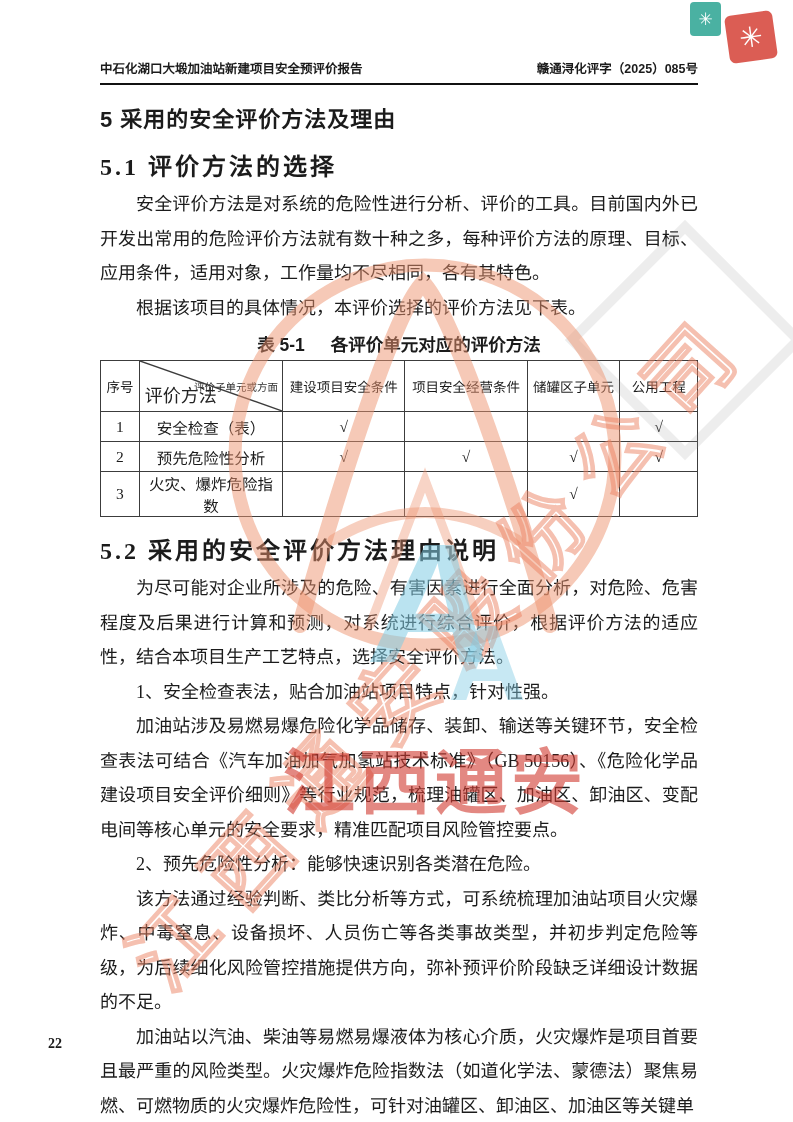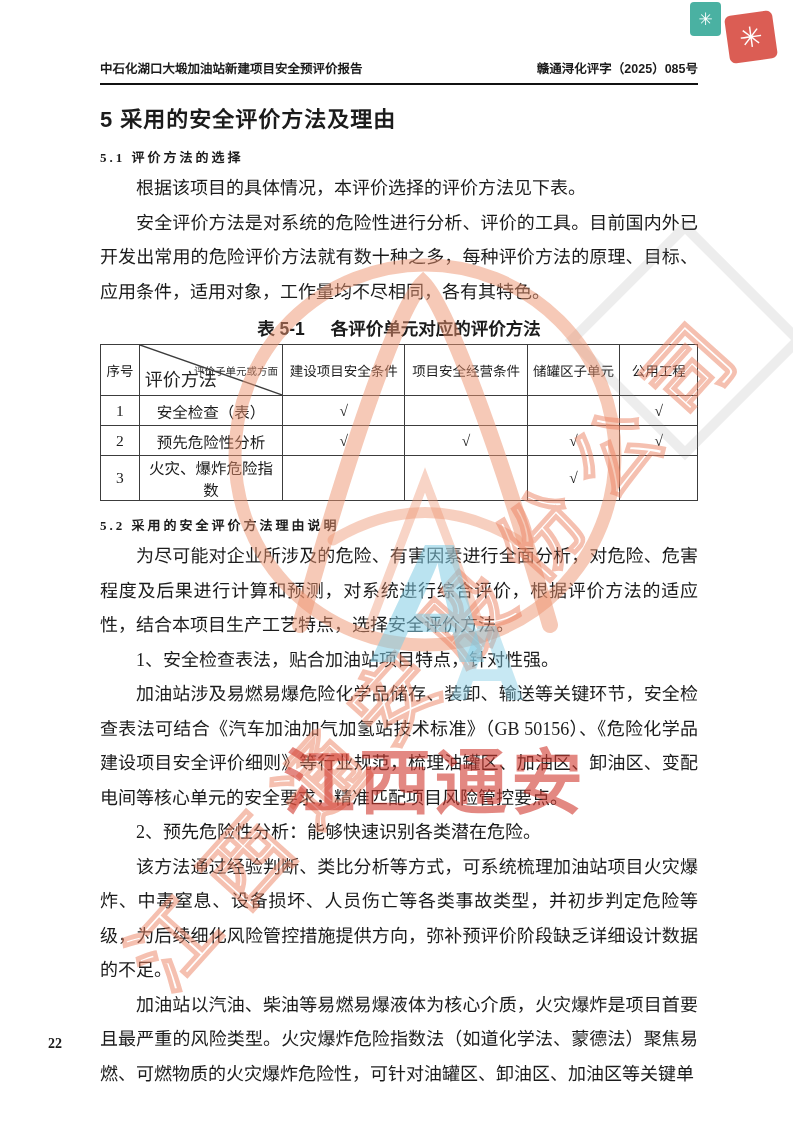--- a/index.html
+++ b/index.html
@@ -25,21 +25,21 @@
     border-bottom:2.5px solid #111;
   }
   
   .h1{
     font-family:"Liberation Sans","DejaVu Sans",sans-serif;
     font-weight:bold;font-size:22px;letter-spacing:1px;
     margin:16px 0 4px 0;
   }
   .h2{
     font-family:"Liberation Serif","DejaVu Serif",serif;
-    font-weight:bold;font-size:13px;letter-spacing:3px;
+    font-weight:bold;font-size:24px;letter-spacing:3px;
     margin:14px 0 5px 0;
   }
   
   .para{
     margin:0;
     font-size:18px;line-height:34.5px;
     text-align:justify;text-justify:inter-ideograph;
     text-indent:2em;
   }
   
@@ -141,22 +141,22 @@
 
     <div class="doc-header">
       <span>中石化湖口大塅加油站新建项目安全预评价报告</span>
       <span>赣通浔化评字（2025）085号</span>
     </div>
 
     <div class="h1">5 采用的安全评价方法及理由</div>
 
     <div class="h2">5.1 评价方法的选择</div>
 
+    <p class="para">安全评价方法是对系统的危险性进行分析、评价的工具。目前国内外已开发出常用的危险评价方法就有数十种之多，每种评价方法的原理、目标、应用条件，适用对象，工作量均不尽相同，各有其特色。</p>
     <p class="para">根据该项目的具体情况，本评价选择的评价方法见下表。</p>
-    <p class="para">安全评价方法是对系统的危险性进行分析、评价的工具。目前国内外已开发出常用的危险评价方法就有数十种之多，每种评价方法的原理、目标、应用条件，适用对象，工作量均不尽相同，各有其特色。</p>
 
     <div class="tbl-caption">
       <span class="cap-label">表 5-1</span><span>各评价单元对应的评价方法</span>
     </div>
 
     <table class="eval">
       <colgroup>
         <col class="col-no">
           <col class="col-method">
           <col class="col-c1">

